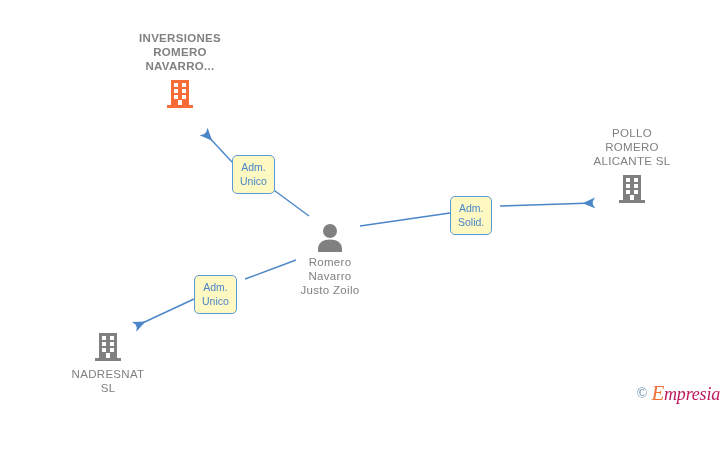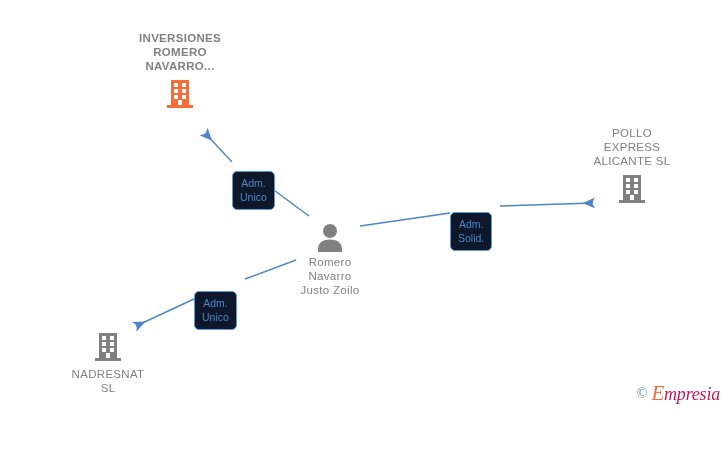--- a/index.html
+++ b/index.html
@@ -47,29 +47,28 @@
     font-weight: normal;
   }
   .node-icon {
     display: block;
     margin: 0 auto;
   }
   .edge-label {
     position: absolute;
     border: 1.2px solid #5b9bd5;
     border-radius: 5px;
-    background: #0f172a;
+    background: #fef9c3;
     color: #4a86c8;
     font-size: 10.5px;
     line-height: 14px;
     padding: 4px 7px 5px 7px;
     text-align: center;
     white-space: pre-line;
     box-sizing: border-box;
-    margin-top: 16px;
   }
   
   #node-inversiones { left: 112px; top: 31px;  width: 136px; }
   #node-pollo       { left: 570px; top: 126px; width: 124px; }
   #node-nadresnat   { left: 60px;  top: 332px; width: 96px;  }
   #node-person      { left: 278px; top: 222px; width: 104px; }
 
   #node-inversiones .node-icon { margin-top: 6px; }
   #node-pollo .node-icon { margin-top: 6px; }
   #node-nadresnat .node-icon { margin-bottom: 5px; }
@@ -152,21 +151,21 @@
         <rect x="16" y="10" width="4" height="4"></rect>
         <rect x="8" y="16" width="4" height="4"></rect>
         <rect x="16" y="16" width="4" height="4"></rect>
         <rect x="12" y="21" width="4" height="5"></rect>
       </g>
     </svg>
   </div>
 
   <div class="node" id="node-pollo">
     <div class="node-label plain">POLLO
-EXPRESS
+ROMERO
 ALICANTE  SL</div>
     <svg class="node-icon" width="28" height="30" viewBox="0 0 28 30" xmlns="http://www.w3.org/2000/svg">
       <g fill="#808080">
         <rect x="5" y="1" width="18" height="25"></rect>
         <rect x="1" y="26" width="26" height="3"></rect>
       </g>
       <g fill="#ffffff">
         <rect x="8" y="4" width="4" height="4"></rect>
         <rect x="16" y="4" width="4" height="4"></rect>
         <rect x="8" y="10" width="4" height="4"></rect>

